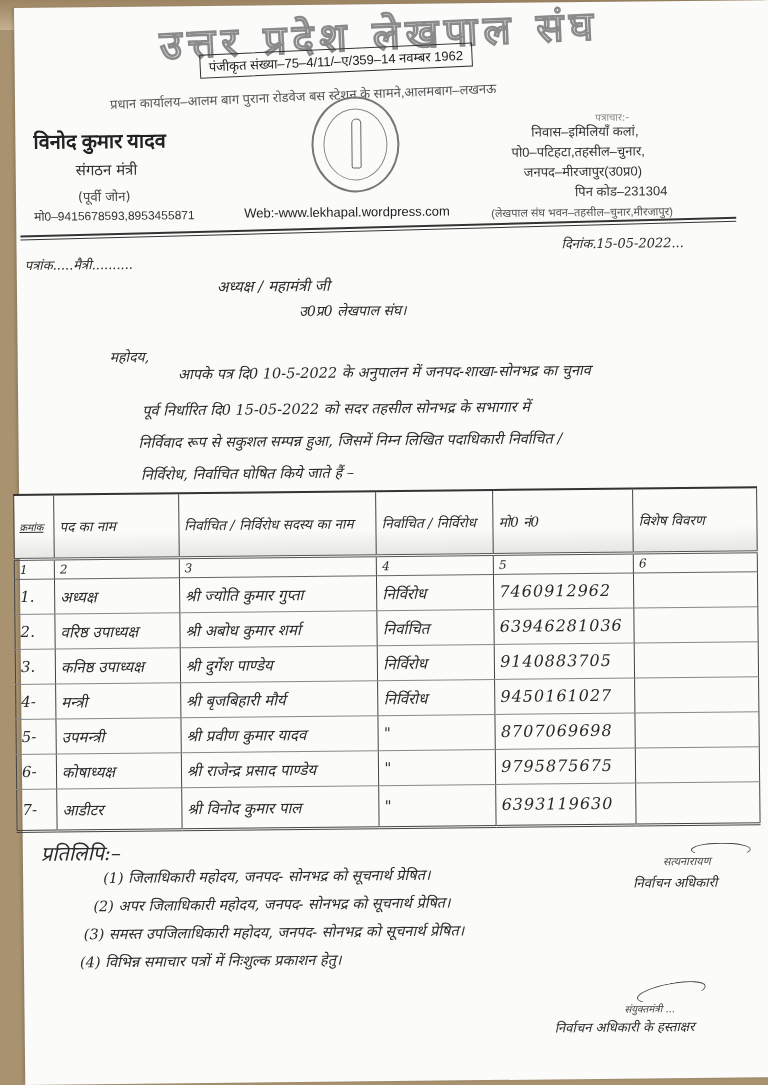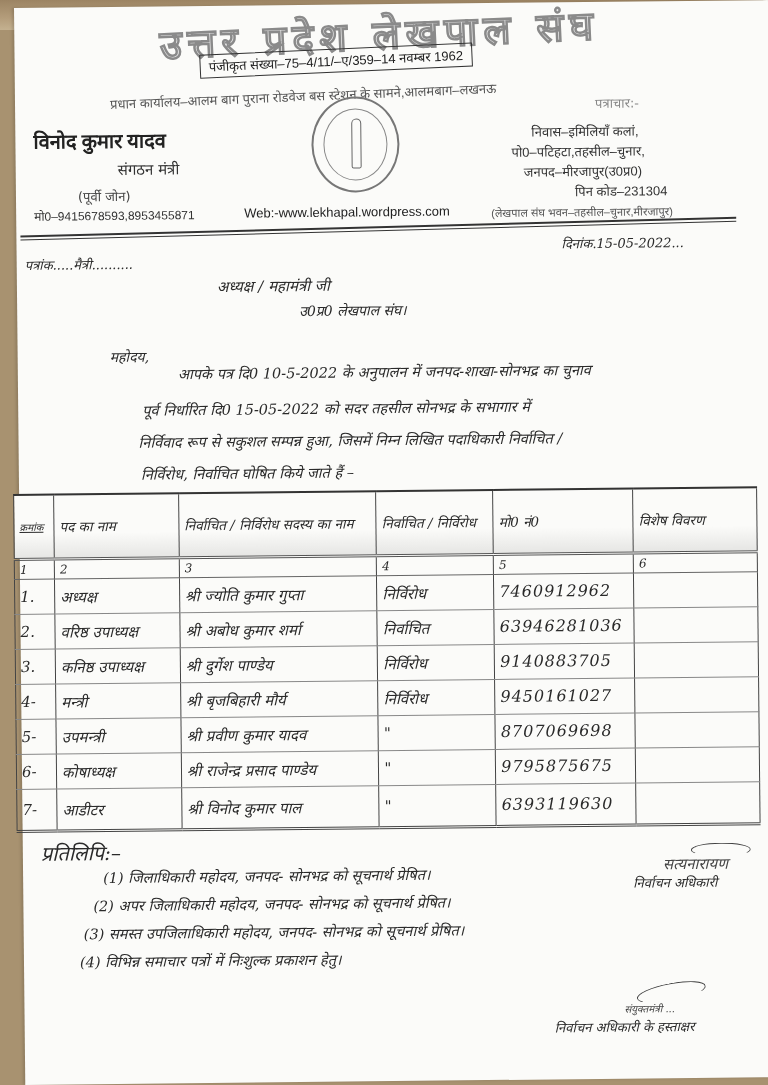--- a/index.html
+++ b/index.html
@@ -36,37 +36,37 @@
   }
   .hq {
     left: 95px; top: 82px; font-size: 13px; color: #555;
     transform: rotate(-1.8deg);
     font-family: "Liberation Sans", sans-serif;
   }
   .person-name {
     left: 18px; top: 120px; font-size: 20px; font-weight: bold; color: #222;
     font-family: "Liberation Serif", serif;
   }
-  .person-role { left: 60px; top: 152px; font-size: 15px; color: #333; margin-left: 42px; }
+  .person-role { left: 60px; top: 152px; font-size: 15px; color: #333; }
   .person-zone { left: 62px; top: 180px; font-size: 13px; color: #444; }
   .person-phone { left: 18px; top: 200px; font-size: 12px; color: #333; font-family: "Liberation Sans", sans-serif; }
   .seal {
     left: 296px; top: 92px; width: 88px; height: 96px; border-radius: 50%;
     border: 2px solid #777;
   }
   .seal-inner {
     position: absolute; left: 10px; top: 10px; right: 10px; bottom: 10px;
     border-radius: 50%; border: 1.5px solid #888;
   }
   .seal-torch {
     position: absolute; left: 38px; top: 20px; width: 10px; height: 50px;
     border: 1.5px solid #666; border-radius: 5px 5px 2px 2px;
   }
   .web { left: 228px; top: 200px; font-size: 13px; color: #222; font-family: "Liberation Sans", sans-serif; }
-  .addr-label { left: 580px; top: 92px; font-size: 13px; color: #888; }
+  .addr-label { left: 580px; top: 108px; font-size: 10px; color: #888; }
   .addr-line { font-size: 13px; color: #333; font-family: "Liberation Sans", sans-serif; }
   .addr-l1 { left: 516px; top: 120px; }
   .addr-l2 { left: 496px; top: 140px; }
   .addr-l3 { left: 508px; top: 160px; }
   .addr-l4 { left: 530px; top: 180px; margin-left: 29px; }
   .addr-l5 { left: 475px; top: 202px; font-size: 11px; color: #555; }
   .rule {
     left: 4px; width: 716px; height: 2px; background: #333;
     transform: rotate(-0.9deg);
   }
@@ -102,21 +102,21 @@
   table.officers tbody tr:last-child td { border-bottom: 3px double #444; height: 42px; }
   .c0 { width: 40px; text-decoration: underline; } .c1 { width: 125px; } .c2 { width: 198px; }
   .c3 { width: 117px; } .c4 { width: 140px; } .c5 { width: 124px; }
   .sn-head { font-size: 10px !important; }
   .copy-label { left: 18px; top: 832px; font-size: 20px; }
   .copy-item { font-size: 14.5px; }
   .ci1 { left: 80px; top: 860px; }
   .ci2 { left: 70px; top: 888px; }
   .ci3 { left: 60px; top: 916px; }
   .ci4 { left: 56px; top: 944px; }
-  .sig1 { left: 640px; top: 852px; font-size: 15px; color: #444; }
+  .sig1 { left: 640px; top: 852px; font-size: 11px; color: #444; }
   .sig1b { left: 610px; top: 872px; font-size: 13px; }
   .sig1-loop {
     left: 668px; top: 842px; width: 60px; height: 14px;
     border: 1.2px solid #444; border-radius: 50%; border-bottom-color: transparent;
   }
   .sig2-loop {
     left: 612px; top: 982px; width: 70px; height: 18px;
     border: 1.2px solid #444; border-radius: 50%; border-bottom-color: transparent;
     transform: rotate(-10deg);
   }

